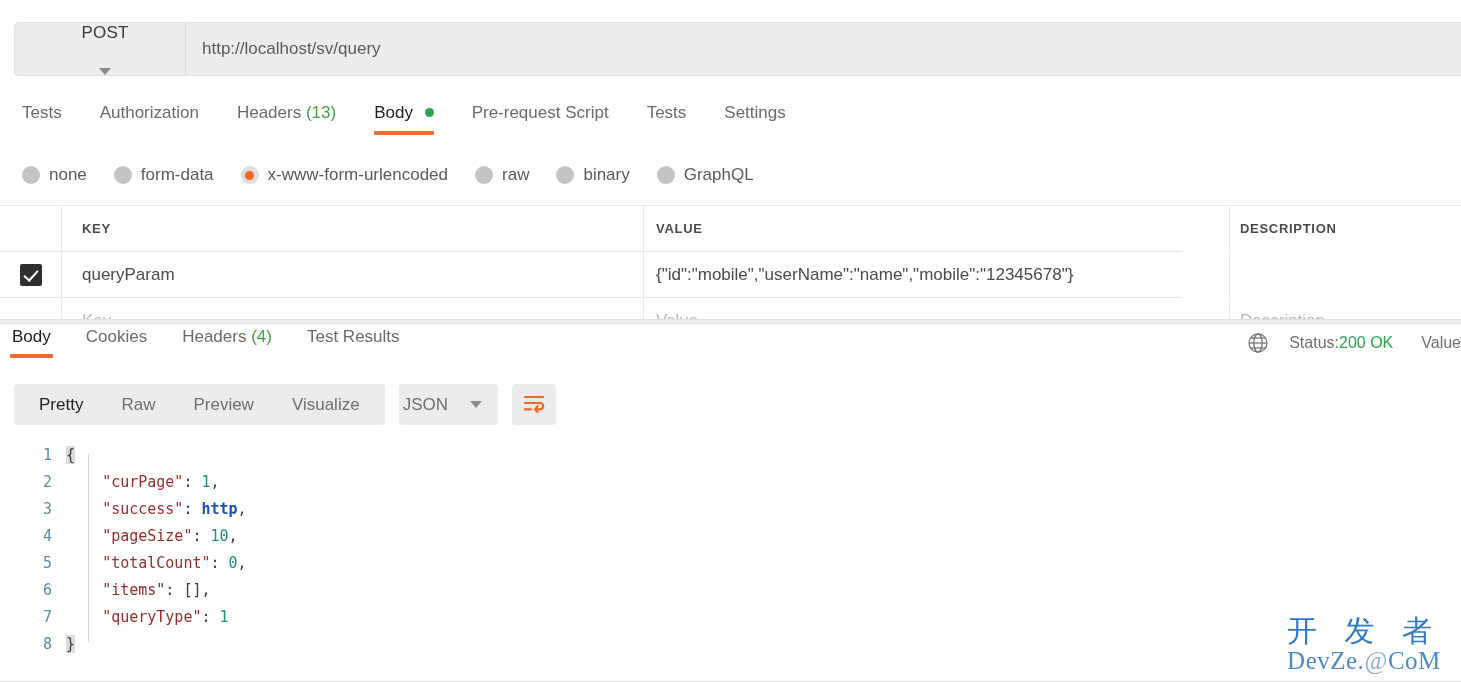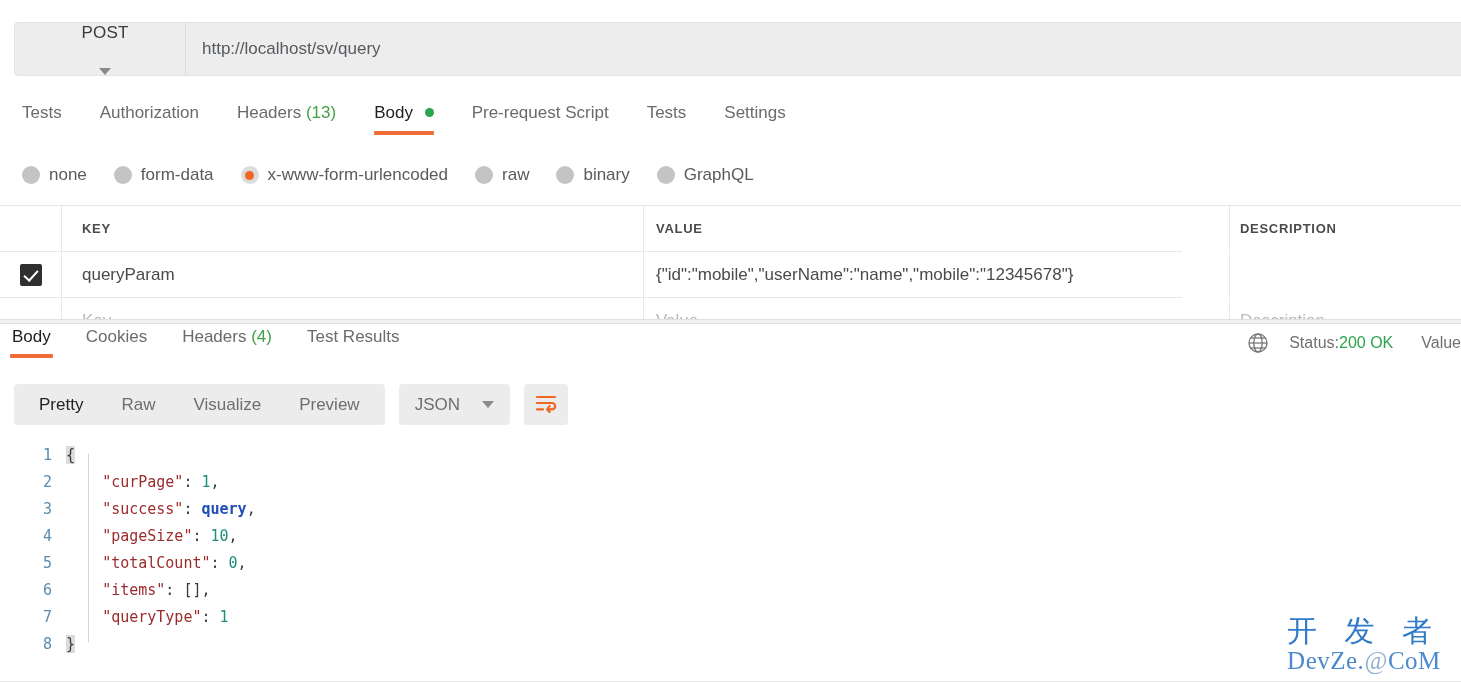--- a/index.html
+++ b/index.html
@@ -211,21 +211,21 @@
     padding: 0 19px;
     line-height: 41px;
     cursor: pointer;
     white-space: nowrap;
   }
   .fmt-btn.active { color: #232323; }
   .fmt-select {
     margin-left: 14px;
     display: flex; align-items: center;
     background: #ececec; border-radius: 4px;
-    height: 41px; padding: 0 16px 0 16px;
+    height: 41px; padding: 0 16px 0 4px;
     cursor: pointer;
   }
   .fmt-select .lbl { font-size: 17px; color: #6e6e6e; margin-right: 22px; }
   .caret-sm {
     width: 0; height: 0;
     border-left: 6px solid transparent;
     border-right: 6px solid transparent;
     border-top: 7px solid #8a8a8a;
   }
   .wrap-btn {
@@ -422,22 +422,22 @@
     </span>
     <span class="status-txt">Status:</span>
     <span class="status-code">200 OK</span>
     <span class="time-txt">Value</span>
   </div>
 
   <div class="fmt-bar">
     <div class="fmt-group">
       <div class="fmt-btn active">Pretty</div>
       <div class="fmt-btn">Raw</div>
+      <div class="fmt-btn">Preview</div>
       <div class="fmt-btn">Visualize</div>
-      <div class="fmt-btn">Preview</div>
     </div>
     <div class="fmt-select">
       <span class="lbl">JSON</span>
       <span class="caret-sm"></span>
     </div>
     <div class="wrap-btn">
       <span>
         <svg width="24" height="20" viewBox="0 0 24 20" fill="none" stroke="#f26522" stroke-width="2.2" stroke-linecap="round">
           <line x1="3" y1="4" x2="21" y2="4"></line>
           <path d="M3 10 h15 a3.2 3.2 0 0 1 0 6.4 h-4.2" stroke-linejoin="round"></path>
@@ -456,21 +456,21 @@
       <span class="code-text"><span class="k-punc brace-hl">{</span></span>
     </div>
 
     <div class="code-line">
       <span class="ln">2</span>
       <span class="code-text">    <span class="k-key">"curPage"</span><span class="k-punc">: </span><span class="k-num">1</span><span class="k-punc">,</span></span>
     </div>
 
     <div class="code-line">
       <span class="ln">3</span>
-      <span class="code-text">    <span class="k-key">"success"</span><span class="k-punc">: </span><span class="k-bool">query</span><span class="k-punc">,</span></span>
+      <span class="code-text">    <span class="k-key">"success"</span><span class="k-punc">: </span><span class="k-bool">http</span><span class="k-punc">,</span></span>
     </div>
 
     <div class="code-line">
       <span class="ln">4</span>
       <span class="code-text">    <span class="k-key">"pageSize"</span><span class="k-punc">: </span><span class="k-num">10</span><span class="k-punc">,</span></span>
     </div>
 
     <div class="code-line">
       <span class="ln">5</span>
       <span class="code-text">    <span class="k-key">"totalCount"</span><span class="k-punc">: </span><span class="k-num">0</span><span class="k-punc">,</span></span>

